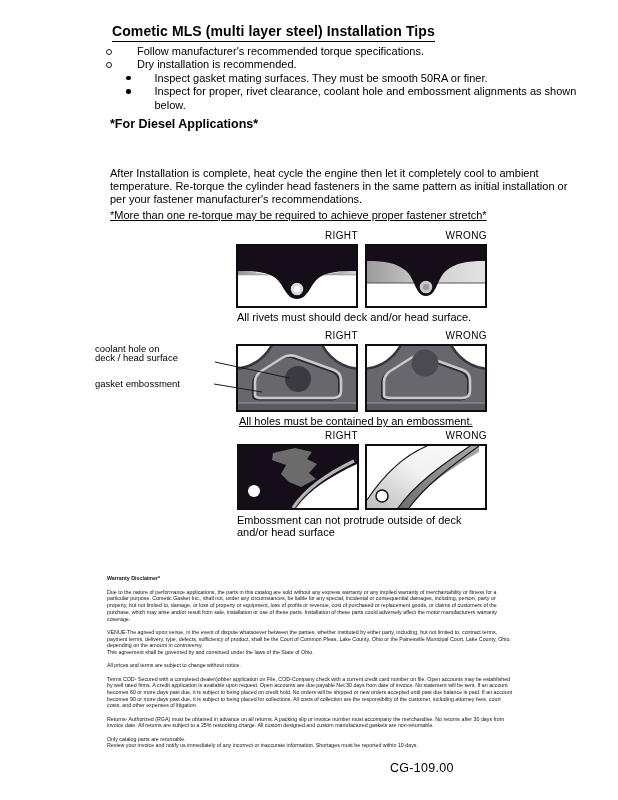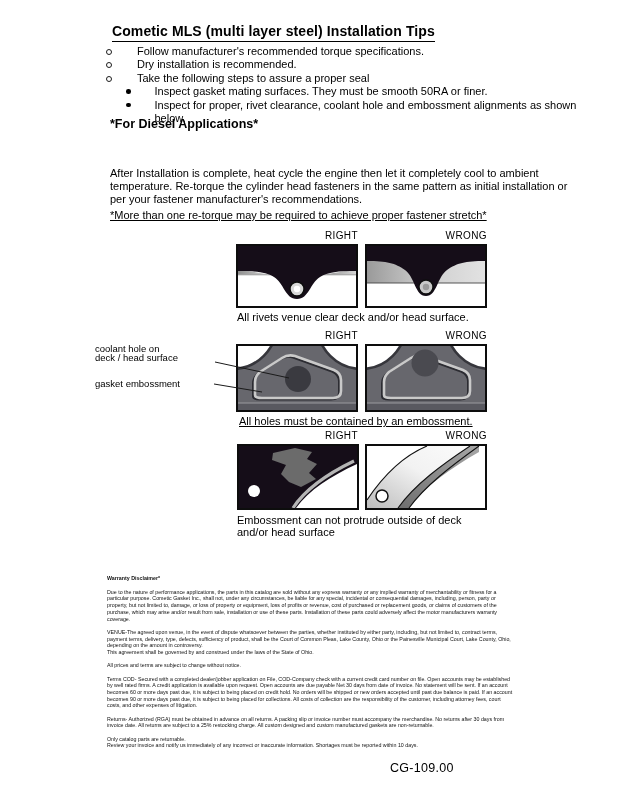--- a/index.html
+++ b/index.html
@@ -37,24 +37,20 @@
 
   <div class="abs tips">
     <div class="tip-row">
         <span class="m1"></span>
         <span>Follow manufacturer's recommended torque specifications.</span>
       </div>
     <div class="tip-row">
         <span class="m1"></span>
         <span>Dry installation is recommended.</span>
       </div>
-    <div class="tip-row">
-        <span class="m1"></span>
-        <span>Take the following steps to assure a proper seal</span>
-      </div>
     <div class="tip-row l2">
         <span class="m2"></span>
         <span>Inspect gasket mating surfaces.  They must be smooth 50RA or finer.</span>
       </div>
     <div class="tip-row l2">
         <span class="m2"></span>
         <span>Inspect for proper, rivet clearance, coolant hole and embossment alignments as shown below.</span>
       </div>
   </div>
 
@@ -95,21 +91,21 @@
       <rect width="118" height="60" fill="#fff"></rect>
       <rect x="0" y="15" width="118" height="22" fill="url(#wg2)"></rect>
       <rect x="0" y="37" width="118" height="23" fill="#fff"></rect>
       <line x1="0" y1="37" x2="118" y2="37" stroke="#444" stroke-width="0.9"></line>
       <path d="M0,0 H118 V15 C98,15 90,17 80,24 C70,31 70,50 59,50 C48,50 48,31 38,24 C28,17 20,15 0,15 Z" fill="#150d18"></path>
       <circle cx="59" cy="41" r="7" fill="#c9c9c9" stroke="#0e0e0e" stroke-width="1.4"></circle>
       <circle cx="59" cy="41" r="3.2" fill="#9a9a9a"></circle>
     </svg>
   </div>
 
-  <div class="abs caption" style="left:237px;top:312px;">All rivets venue clear deck and/or head surface.</div>
+  <div class="abs caption" style="left:237px;top:312px;">All rivets must should deck and/or head surface.</div>
 
   <div class="abs dlabel" style="left:236px;top:330px;">RIGHT</div>
   <div class="abs dlabel" style="left:365px;top:330px;">WRONG</div>
 
   <div class="abs sidelabel" style="top:344px;">
     <div>coolant hole on</div>
     <div>deck / head surface</div>
   </div>
   <div class="abs sidelabel" style="top:379px;">gasket embossment</div>
 

